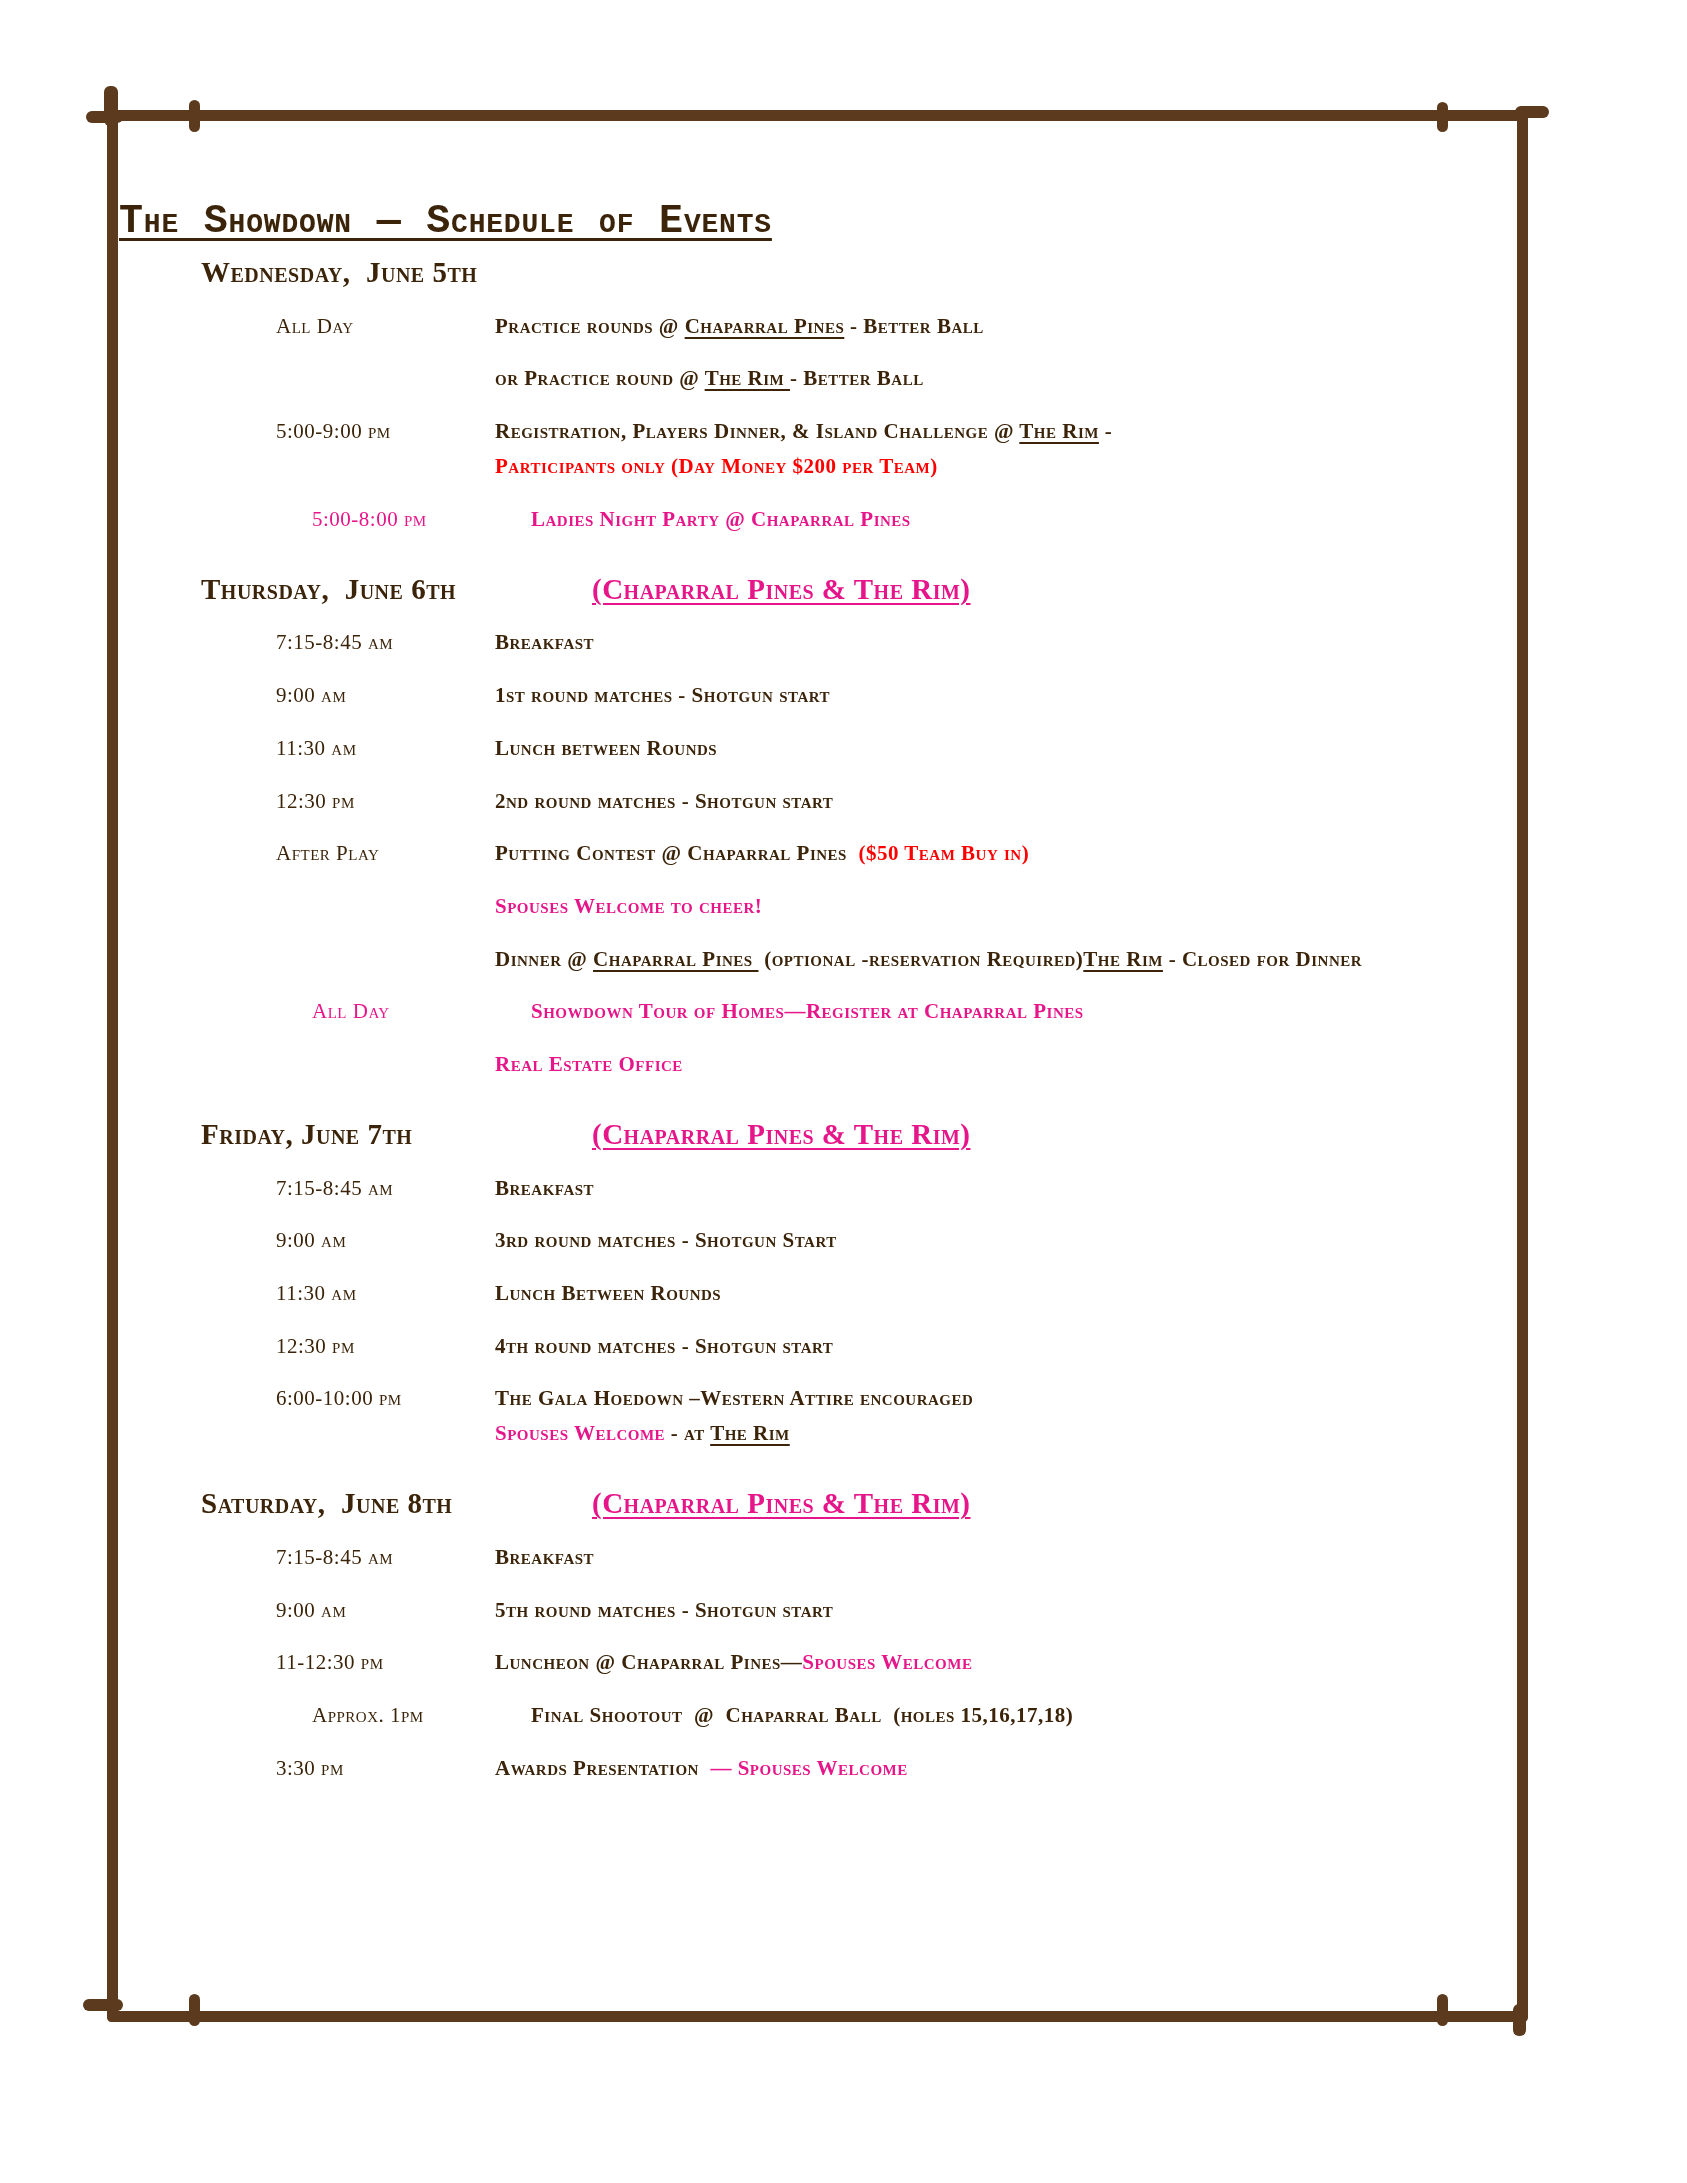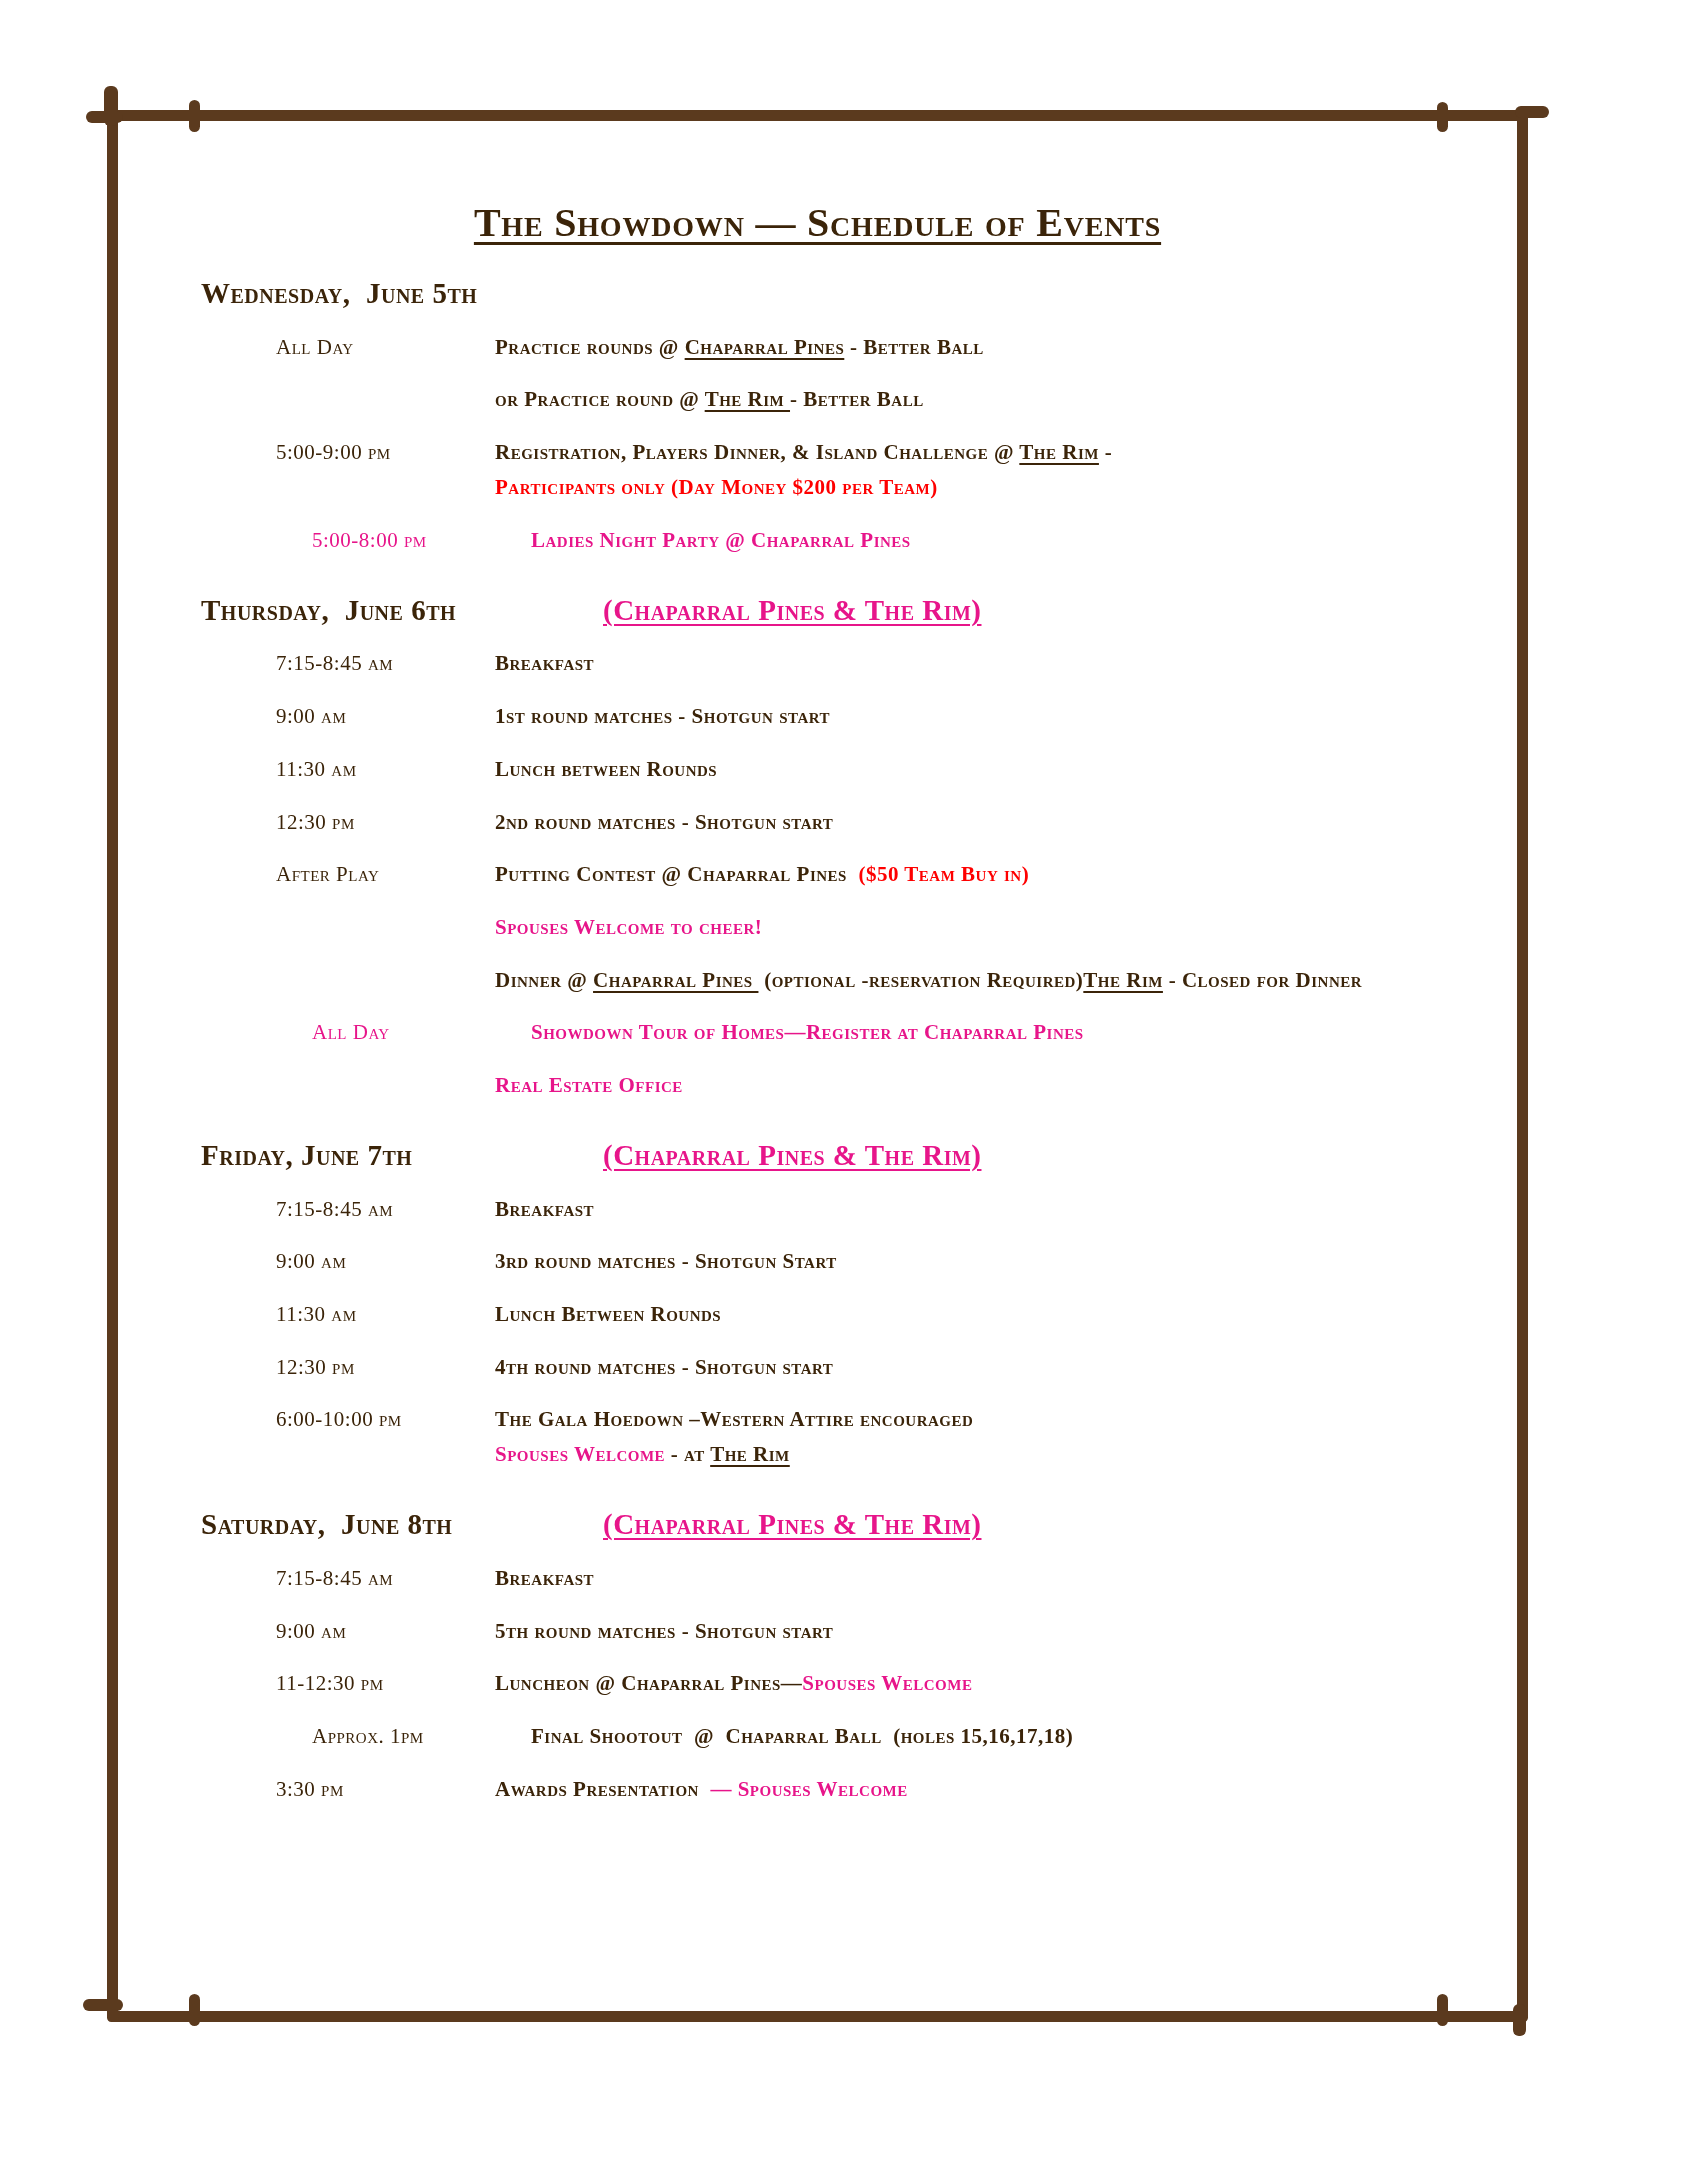--- a/index.html
+++ b/index.html
@@ -9,26 +9,26 @@
     --frame:#5B3A1E;
     --paper:#FFFFFF;
   }
   *{margin:0;padding:0;box-sizing:border-box;}
   html,body{background:var(--paper);}
   body{font-family:"Liberation Serif","DejaVu Serif",serif;}
   .page{position:relative;width:1687px;height:2183px;background:var(--paper);overflow:hidden;}
   .frame{position:absolute;left:107px;top:110px;width:1421px;height:1912px;border:11.8px solid var(--frame);border-radius:4.2px;}
   .stroke{position:absolute;background:var(--frame);border-radius:5.9px;}
   .content{position:absolute;left:119px;top:110px;width:1397px;padding-top:89px;color:var(--ink);font-variant:small-caps;}
-  .title{text-align:center;font-size:40px;font-weight:700;letter-spacing:0.8px;color:var(--ink);
-         text-decoration:underline;text-decoration-thickness:3.4px;text-underline-offset:5.9px;margin-bottom:29px;}
+  .title{text-align:left;font-size:40px;font-weight:700;letter-spacing:0.8px;color:var(--ink);
+         text-decoration:underline;text-decoration-thickness:3.4px;text-underline-offset:5.9px;margin-bottom:10px;font-family:Liberation Mono, monospace;}
   .section{padding-left:82px;margin-bottom:34px;}
   .day-header{position:relative;font-size:29px;font-weight:700;line-height:37px;margin-bottom:17.7px;
               letter-spacing:0.5px;white-space:pre-wrap;}
-  .venue{position:absolute;left:402px;top:0;color:var(--pink);
+  .venue{position:absolute;left:391px;top:0;color:var(--pink);
          text-decoration:underline;text-decoration-thickness:2.1px;text-underline-offset:4.2px;}
   .row{display:flex;padding-left:75px;margin-bottom:17.7px;font-size:21px;line-height:35px;letter-spacing:0.5px;}
   .time{width:219px;flex:0 0 219px;font-weight:400;white-space:pre-wrap;}
   .desc{width:949px;max-width:949px;font-weight:700;white-space:pre-wrap;}
   .u{text-decoration:underline;text-decoration-thickness:2.1px;text-underline-offset:4.2px;}
   .red{color:var(--red);}
   .pink{color:var(--pink);}
   .b{font-weight:400;margin-left:36px;}
 </style>
 </head>

